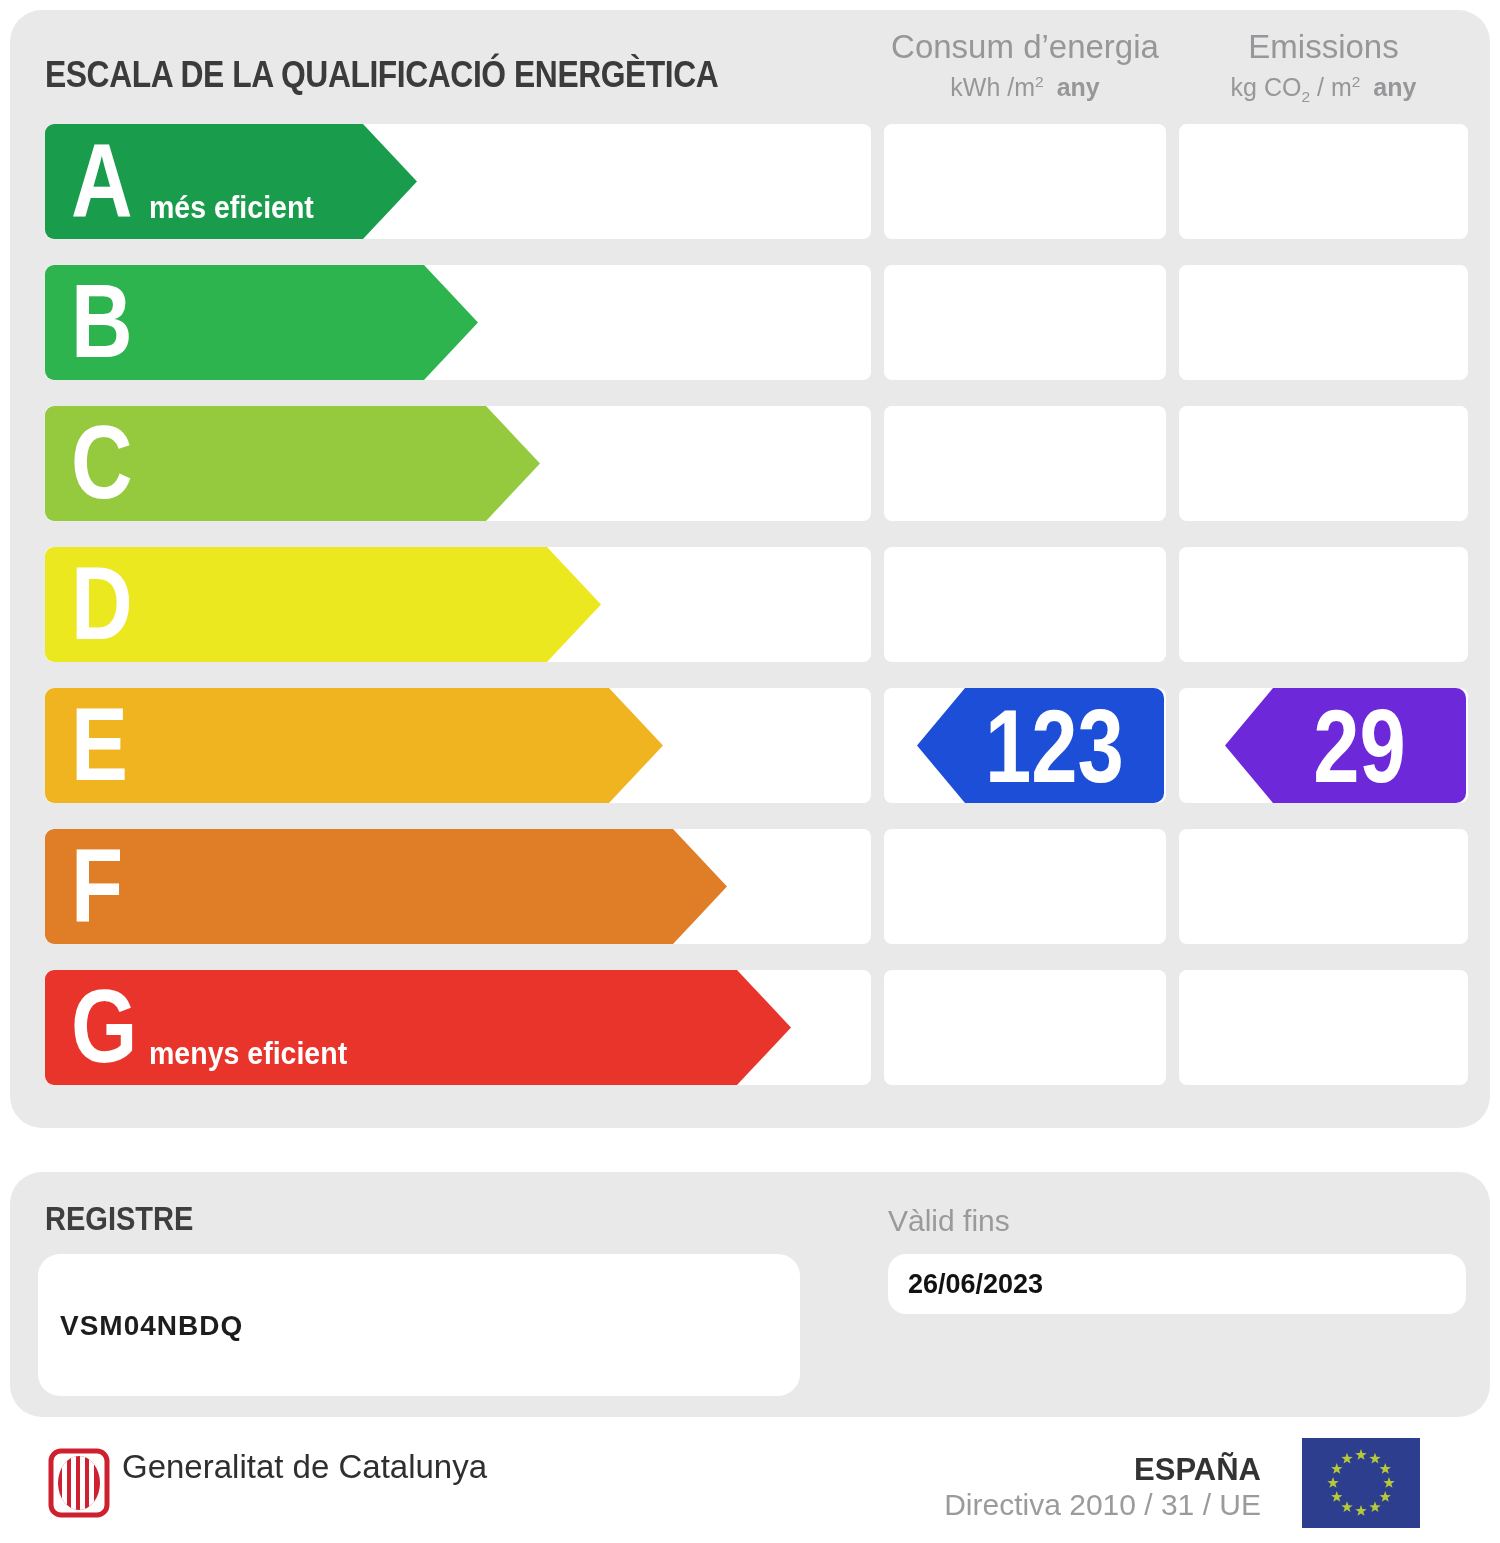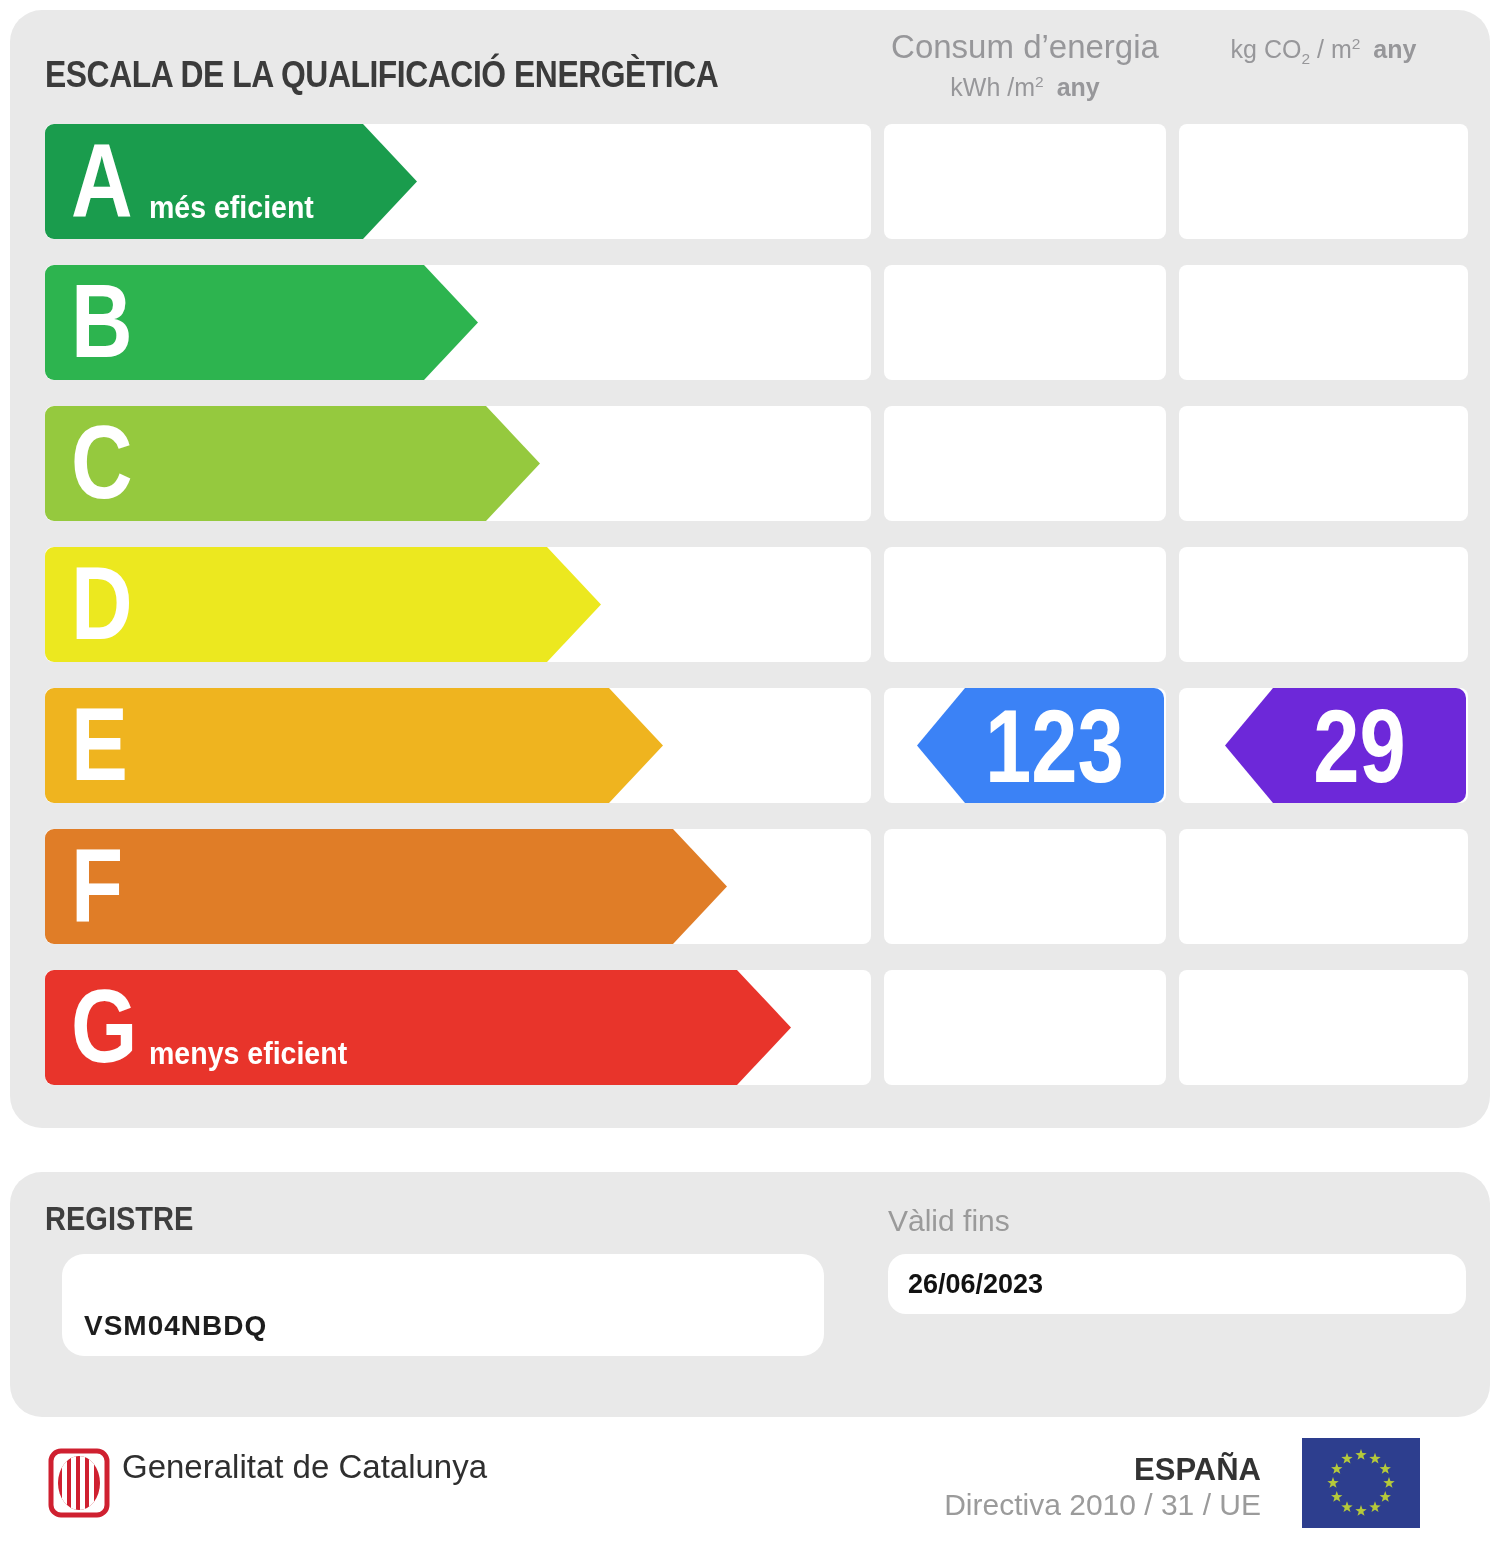--- a/index.html
+++ b/index.html
@@ -65,21 +65,21 @@
     display:block; font-size:104px; font-weight:bold; line-height:1;
     transform:scaleX(0.8); padding-left:34px;
   }
 
   .reg-label {
     position:absolute; left:35px; top:28px;
     font-size:33px; font-weight:bold; color:#3e3e3e;
     transform:scaleX(0.88); transform-origin:left top;
   }
   .reg-box {
-    position:absolute; left:52px; top:82px; width:762px; height:102px;
+    position:absolute; left:28px; top:82px; width:762px; height:142px;
     background:#ffffff; border-radius:22px;
   }
   .reg-value {
     position:absolute; left:22px; top:56px;
     font-size:28px; font-weight:bold; color:#1d1d1d; letter-spacing:1px;
   }
   .valid-label {
     position:absolute; left:878px; top:32px;
     font-size:30px; color:#9a9a9a;
   }
@@ -105,20 +105,21 @@
 <body>
 
 <div class="panel" id="panel-scale">
   <div class="title">ESCALA DE LA QUALIFICACIÓ ENERGÈTICA</div>
 
   <div class="col-head" id="head-energy">
     <div class="l1">Consum d’energia</div>
     <div class="l2"><span>kWh /m</span><sup>2</sup><span class="unit-any">any</span></div>
   </div>
   <div class="col-head" id="head-emissions">
+    <div class="l1">Emissions</div>
     <div class="l2"><span>kg CO</span><sub>2</sub><span> / m</span><sup>2</sup><span class="unit-any">any</span></div>
   </div>
 
   <div id="bands">
       <div class="band-row" style="top: 114px;">
     <div class="track"></div>
     <div class="cell mid"></div>
     <div class="cell right"></div>
     <div class="band-arrow" style="width: 372px; background: rgb(26, 156, 77);">
       <span class="band-letter">A</span>
@@ -174,21 +175,21 @@
     <div class="track"></div>
     <div class="cell mid"></div>
     <div class="cell right"></div>
     <div class="band-arrow" style="width: 746px; background: rgb(232, 52, 43);">
       <span class="band-letter">G</span>
       <span class="band-label">menys eficient</span>
     </div>
   </div>
     </div>
 
-  <div class="value-arrow" id="val-energy" style="top: 678px; background: #3b82f6; justify-content: center;">
+  <div class="value-arrow" id="val-energy" style="top: 678px; background: #1d4ed8; justify-content: center;">
     <span>123</span>
   </div>
   <div class="value-arrow" id="val-emissions" style="top: 678px; background: #6d28d9;">
     <span>29</span>
   </div>
 </div>
 
 <div class="panel" id="panel-reg">
   <div class="reg-label">REGISTRE</div>
   <div class="reg-box">

